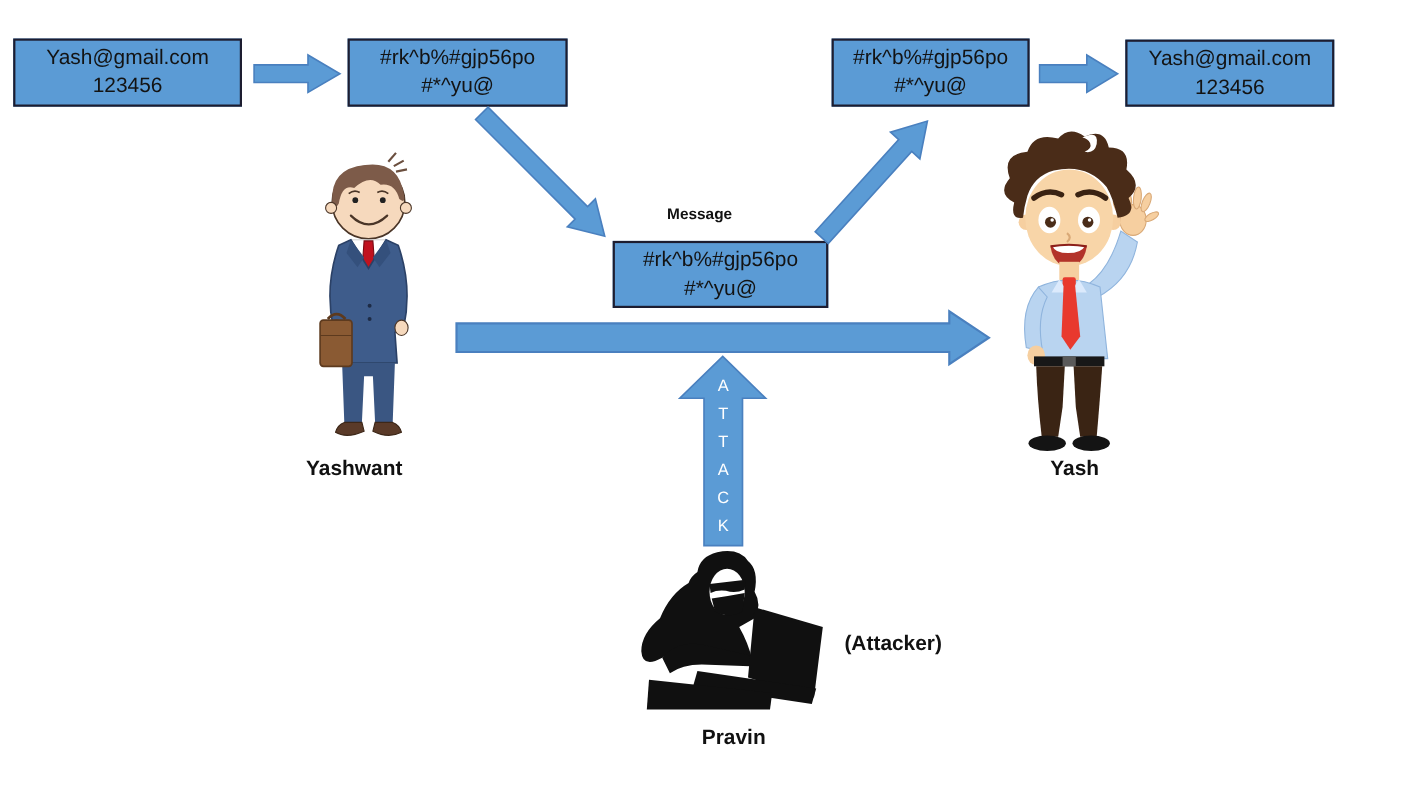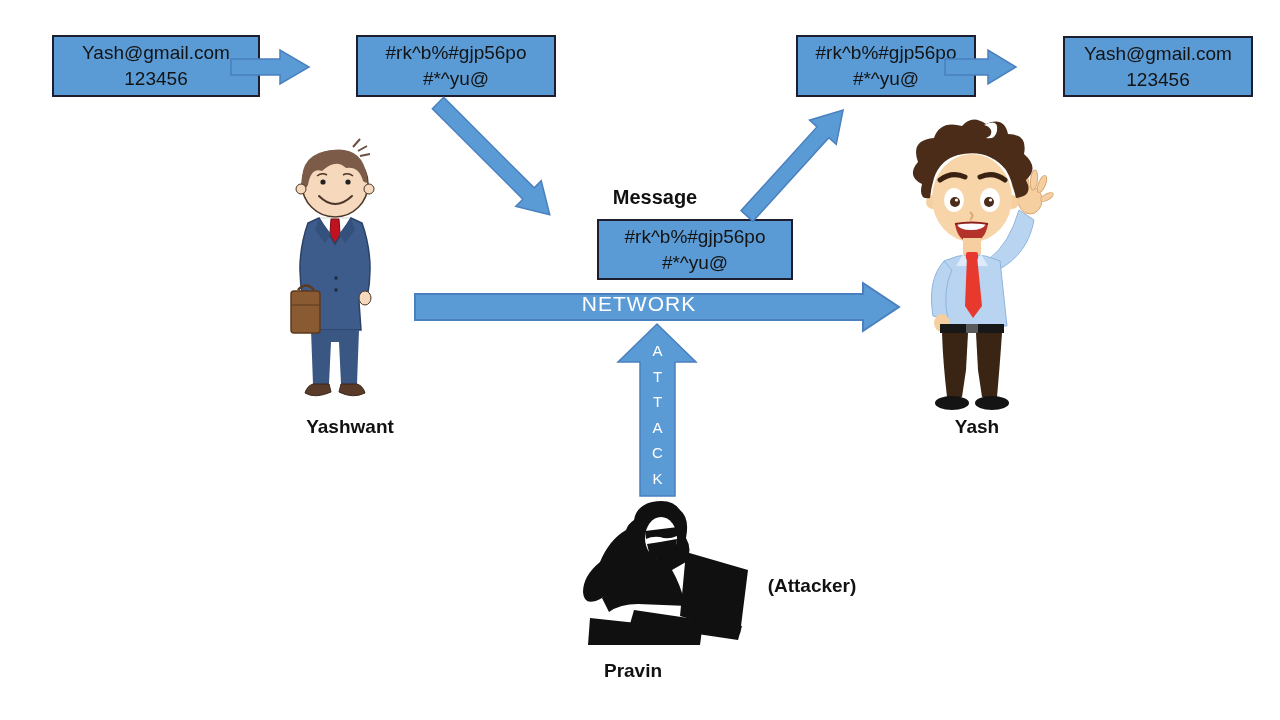--- a/index.html
+++ b/index.html
@@ -3,21 +3,21 @@
 <meta charset="utf-8">
 <style>
   html,body{margin:0;padding:0;background:#ffffff;}
   #canvas{
     position:relative;width:1280px;height:720px;background:#ffffff;overflow:hidden;
     font-family:"Liberation Sans", sans-serif;color:#151515;
   }
   .box{
     position:absolute;background:#5b9bd5;border:2px solid #1d1d30;box-sizing:border-box;
     display:flex;flex-direction:column;align-items:center;justify-content:center;
-    font-size:19px;line-height:26px;color:#131313;text-align:center;margin-left:40px;
+    font-size:19px;line-height:26px;color:#131313;text-align:center;
   }
   .label{
     position:absolute;font-weight:bold;font-size:19px;color:#111;text-align:center;
   }
   .arrow-svg{position:absolute;}
   .net-label{
     position:absolute;left:413px;top:292px;width:452px;text-align:center;
     color:#ffffff;font-size:21px;letter-spacing:1px;font-weight:500;
   }
   .attack-letters{
@@ -44,21 +44,21 @@
     <span>#rk^b%#gjp56po</span>
     <span>#*^yu@</span>
   </div>
 
   <svg class="arrow-svg" style="left:430px;top:95px;" width="145" height="140" viewBox="0 0 145 140">
     <g transform="translate(8,8) rotate(45)">
       <polygon points="0,-8 128,-8 128,-18 158,0 128,18 128,8 0,8" fill="#5b9bd5" stroke="#4a80bf" stroke-width="1.5"></polygon>
     </g>
   </svg>
 
-  <div class="label" style="left:557px;top:186px;width:196px;font-size:20px;">Message</div>
+  <div class="label" style="left:538px;top:186px;width:196px;font-size:14px;">Message</div>
   <div class="box" style="left:557px;top:219px;width:196px;height:61px;">
     <span>#rk^b%#gjp56po</span>
     <span>#*^yu@</span>
   </div>
 
   <svg class="arrow-svg" style="left:740px;top:98px;" width="120" height="128" viewBox="0 0 120 128">
     <g transform="translate(7,118) rotate(-47.8)">
       <polygon points="0,-8 113,-8 113,-18 143,0 113,18 113,8 0,8" fill="#5b9bd5" stroke="#4a80bf" stroke-width="1.5"></polygon>
     </g>
   </svg>
@@ -73,21 +73,20 @@
   </svg>
 
   <div class="box" style="left:1023px;top:36px;width:190px;height:61px;">
     <span>Yash@gmail.com</span>
     <span>123456</span>
   </div>
 
   <svg class="arrow-svg" style="left:413px;top:280px;" width="490" height="56" viewBox="0 0 490 56">
     <polygon points="2,14 450,14 450,3 486,27 450,51 450,40 2,40" fill="#5b9bd5" stroke="#4a80bf" stroke-width="2"></polygon>
   </svg>
-  <div class="net-label">NETWORK</div>
 
   <svg class="arrow-svg" style="left:615px;top:322px;" width="85" height="176" viewBox="0 0 85 176">
     <polygon points="42,2 81,40 60,40 60,174 25,174 25,40 3,40" fill="#5b9bd5" stroke="#4a80bf" stroke-width="1.5"></polygon>
   </svg>
   <div class="attack-letters">
     <span>A</span>
     <span>T</span>
     <span>T</span>
     <span>A</span>
     <span>C</span>
@@ -115,21 +114,21 @@
       <ellipse cx="31" cy="160" rx="6" ry="7" fill="#f6d9bd" stroke="#4a3527" stroke-width="1"></ellipse>
       <ellipse cx="90" cy="160" rx="6" ry="7" fill="#f6d9bd" stroke="#4a3527" stroke-width="1"></ellipse>
       <path d="M36 192 L84 192 L82 246 L66 246 L64 204 L56 204 L54 246 L38 246 Z" fill="#3a5682"></path>
       <path d="M38 246 L54 246 L56 254 Q40 261 30 255 Q32 248 38 246 Z" fill="#5a3a28" stroke="#3c2718" stroke-width="1"></path>
       <path d="M66 246 L82 246 Q88 248 90 255 Q78 261 64 254 Z" fill="#5a3a28" stroke="#3c2718" stroke-width="1"></path>
       <path d="M23 152 q8 -9 16 0" stroke="#5d3a1e" fill="none" stroke-width="2.5"></path>
       <rect x="16" y="153" width="29" height="42" rx="3" fill="#8a5a33" stroke="#5d3a1e" stroke-width="1.5"></rect>
       <line x1="16" y1="167" x2="45" y2="167" stroke="#5d3a1e" stroke-width="1"></line>
     </g>
   </svg>
-  <div class="label" style="left:290px;top:416px;width:120px;">Yashwant</div>
+  <div class="label" style="left:262px;top:416px;width:120px;">Yashwant</div>
 
   <svg class="arrow-svg" style="left:900px;top:118px;" width="175" height="295" viewBox="0 0 175 295">
     <g>
       <path d="M98 152 Q128 136 134 102 L119 92 Q109 126 90 140 Z" fill="#b9d4f0" stroke="#8fb4dd" stroke-width="1"></path>
       <g fill="#f6cfa0" stroke="#d9a977" stroke-width="1">
         <ellipse cx="130" cy="82" rx="12" ry="14"></ellipse>
         <ellipse cx="117" cy="70" rx="3.5" ry="9" transform="rotate(-25 117 70)"></ellipse>
         <ellipse cx="125" cy="63" rx="3.5" ry="10" transform="rotate(-10 125 63)"></ellipse>
         <ellipse cx="134" cy="62" rx="3.5" ry="10" transform="rotate(6 134 62)"></ellipse>
         <ellipse cx="142" cy="66" rx="3.5" ry="9" transform="rotate(22 142 66)"></ellipse>
@@ -177,15 +176,15 @@
       <path d="M69 33 L102 29 L101 38 Q92 42 84 39 Q76 38 70 41 Z"></path>
       <path d="M71 46 Q85 44 101 41 L99 58 Q87 65 74 58 Z"></path>
       <path d="M26 100 Q40 84 62 88 L106 98 Q114 100 112 108 L62 106 Q44 106 33 114 Z"></path>
       <path d="M92 112 l16 3 M94 116 l16 3 M96 120 l14 3" stroke="#ffffff" stroke-width="1.5" fill="none"></path>
       <polygon points="110,54 172,72 164,136 104,118"></polygon>
       <polygon points="58,112 166,128 162,142 54,126"></polygon>
       <polygon points="14,120 126,132 124,147 12,147"></polygon>
     </g>
   </svg>
   <div class="label" style="left:757px;top:575px;width:110px;text-align:center;">(Attacker)</div>
-  <div class="label" style="left:583px;top:660px;width:100px;">Pravin</div>
+  <div class="label" style="left:617px;top:660px;width:100px;">Pravin</div>
 
 </div>
 
 </body></html>

